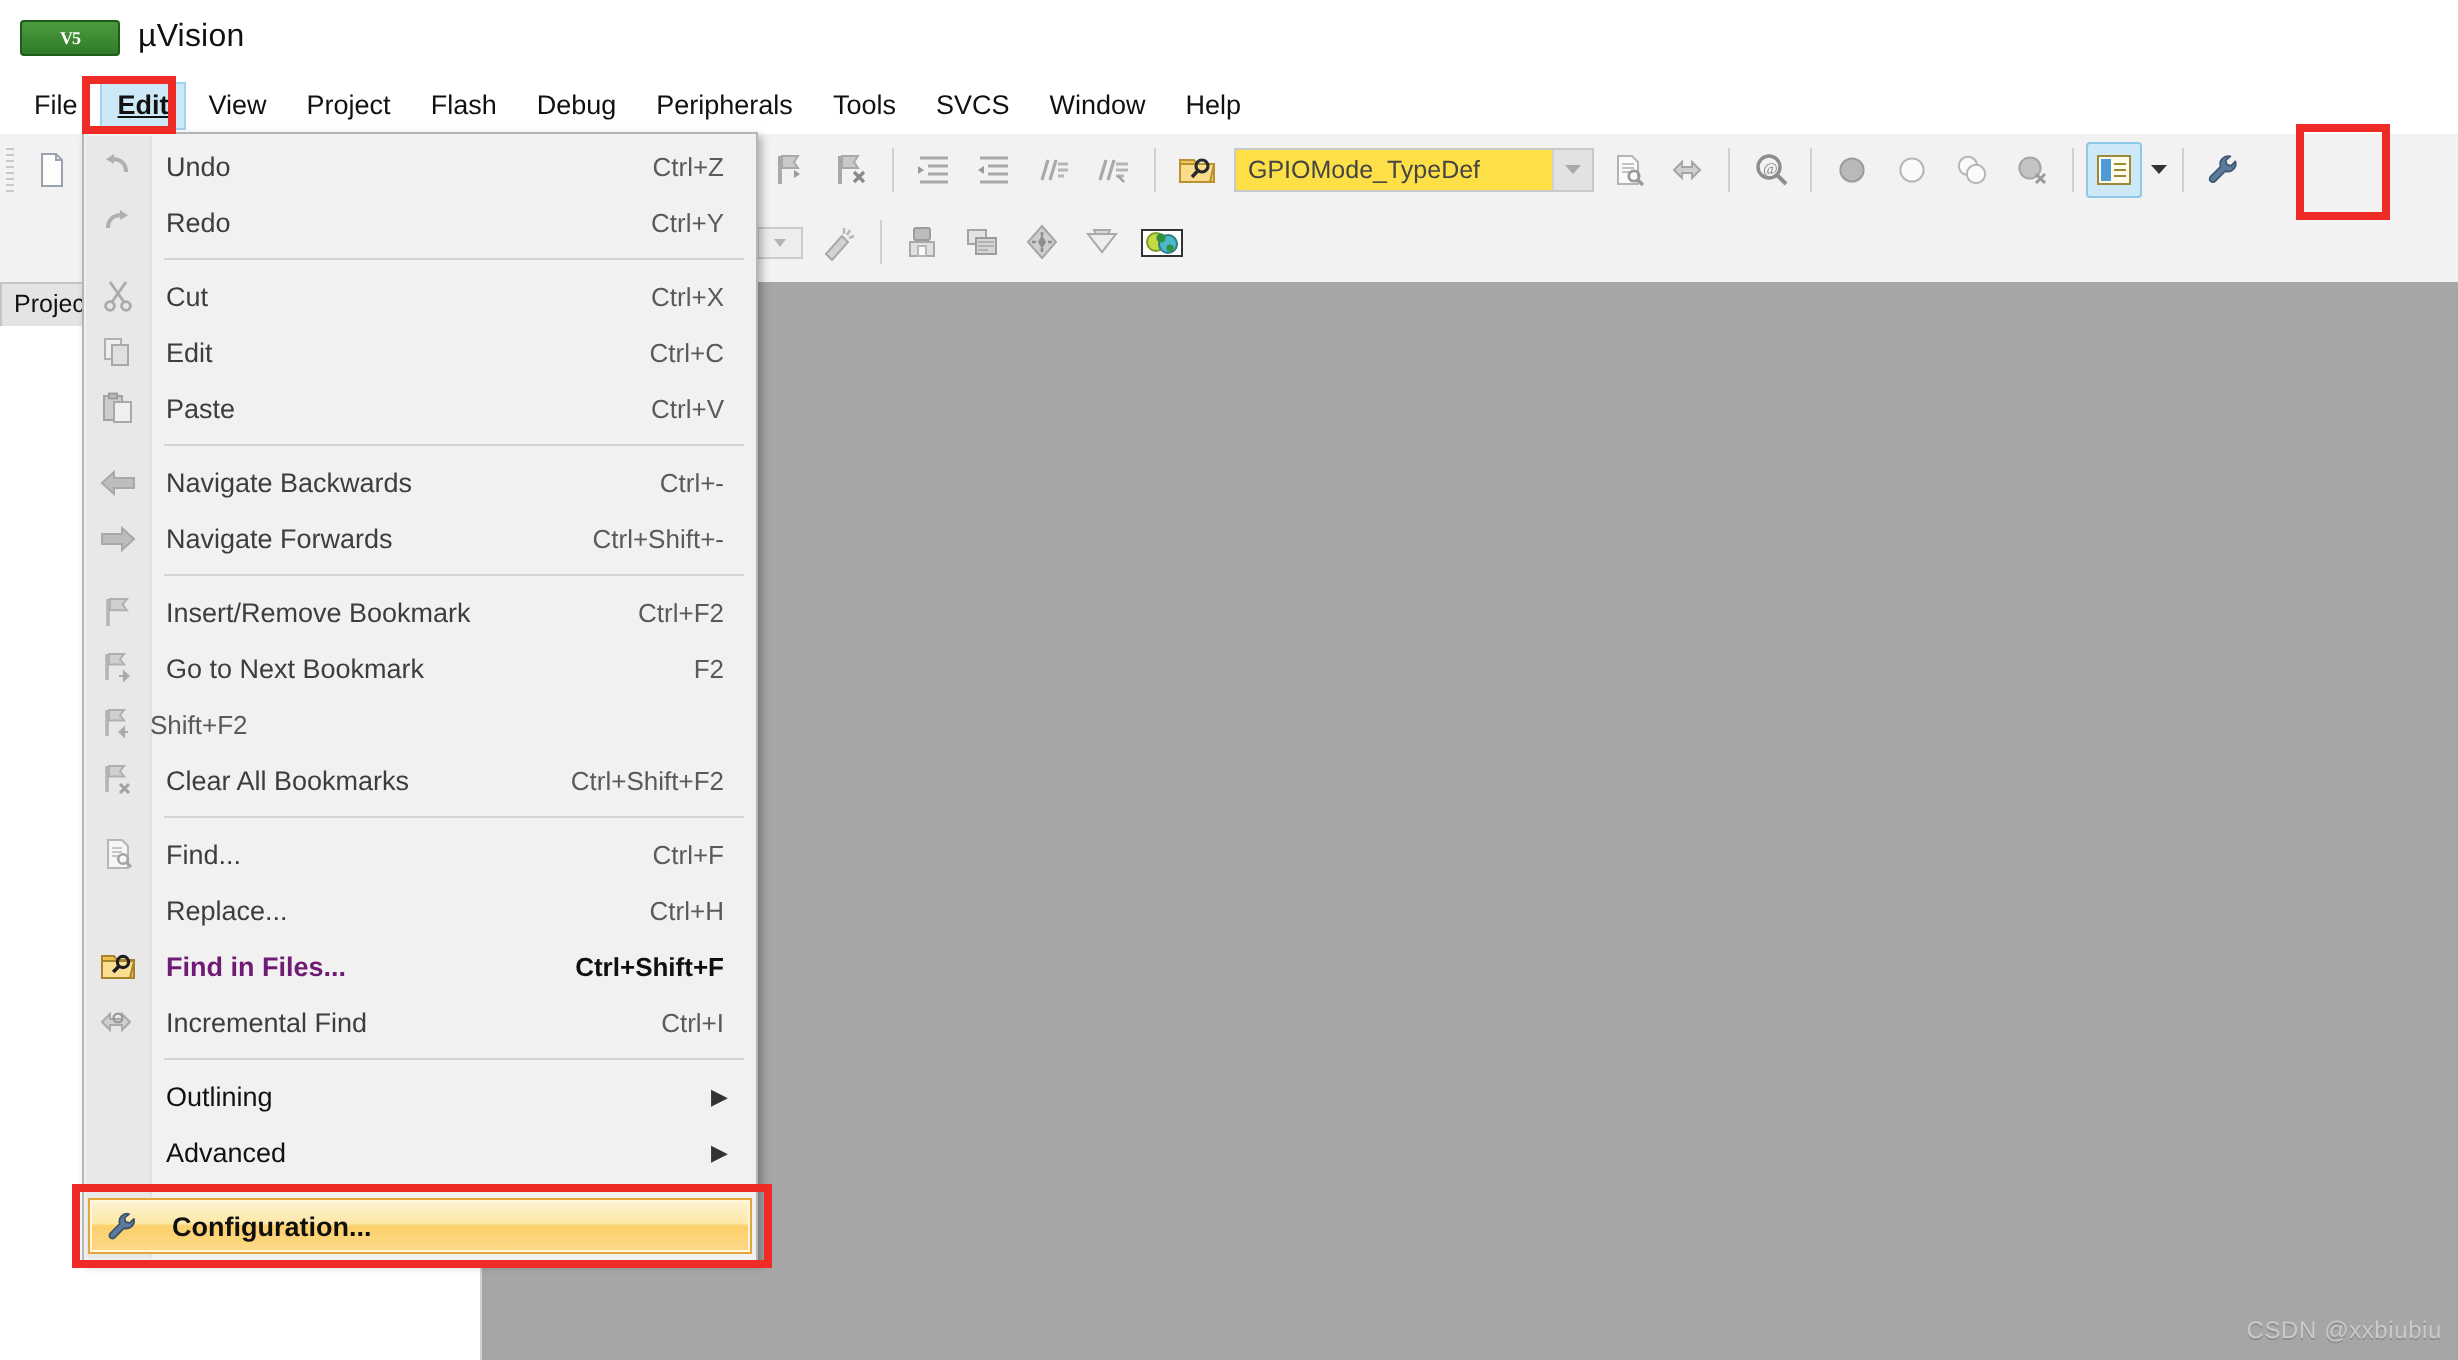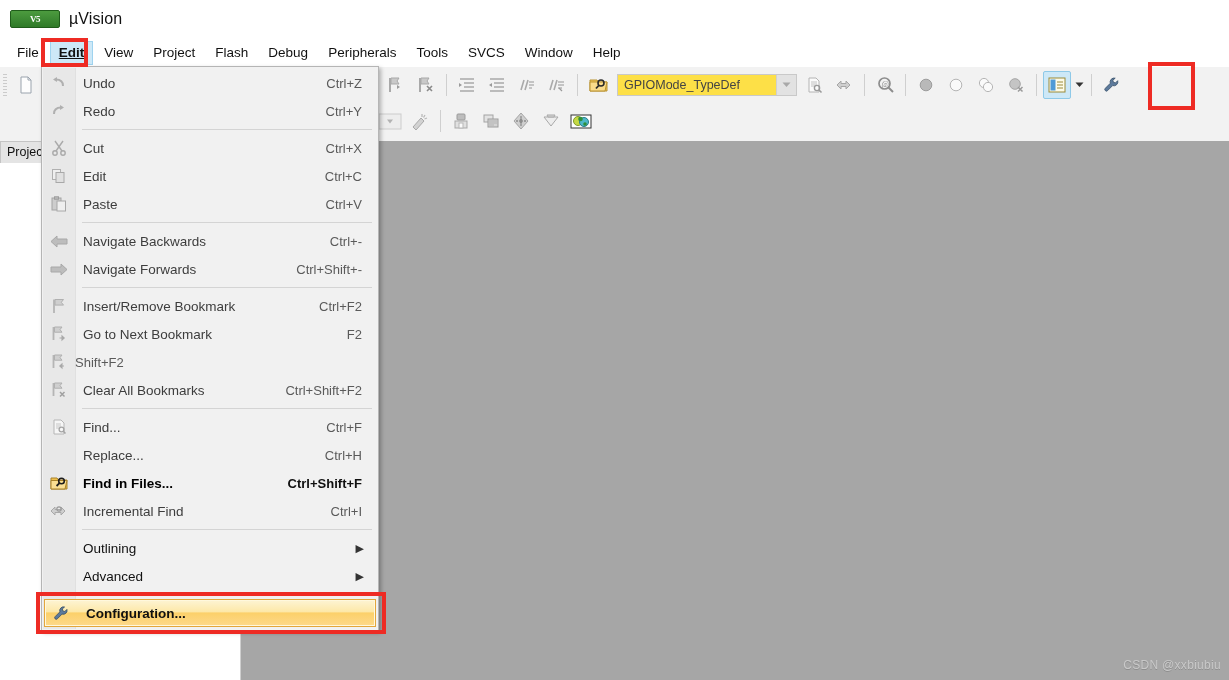--- a/index.html
+++ b/index.html
@@ -128,21 +128,21 @@
   .mi{
     position:relative;display:flex;align-items:center;
     height:28px;padding-left:0;z-index:2;
   }
   .mi .ico{
     width:33px;min-width:33px;height:26px;
     display:flex;align-items:center;justify-content:center;
   }
   .mi .lbl{flex:1;font-size:13.5px;color:#3d3d3d;padding-left:8px;white-space:nowrap;}
   .mi .acc{font-size:13px;color:#5a5a5a;padding-right:16px;white-space:nowrap;}
-  .mi.enabled .lbl{color:#000000;font-weight:bold;}
+  .mi.enabled .lbl{color:#701a75;font-weight:bold;}
   .mi.enabled .acc{color:#101010;font-weight:bold;}
   .mi.plain .lbl{color:#111;font-weight:normal;}
   .mi .sub-arrow{padding-right:14px;font-size:11px;color:#333;}
   .mi-sep{height:1px;margin:4px 6px 4px 40px;background:#d4d4d4;position:relative;z-index:2;}
   
   .mi.hl{
     background:linear-gradient(to bottom,#fdf4d4 0%,#fde8a8 45%,#fcd06a 50%,#fdd98a 100%);
     border:1px solid #e3a63b;
     box-shadow:inset 0 0 0 1px #fff8dd;
     height:26px;

